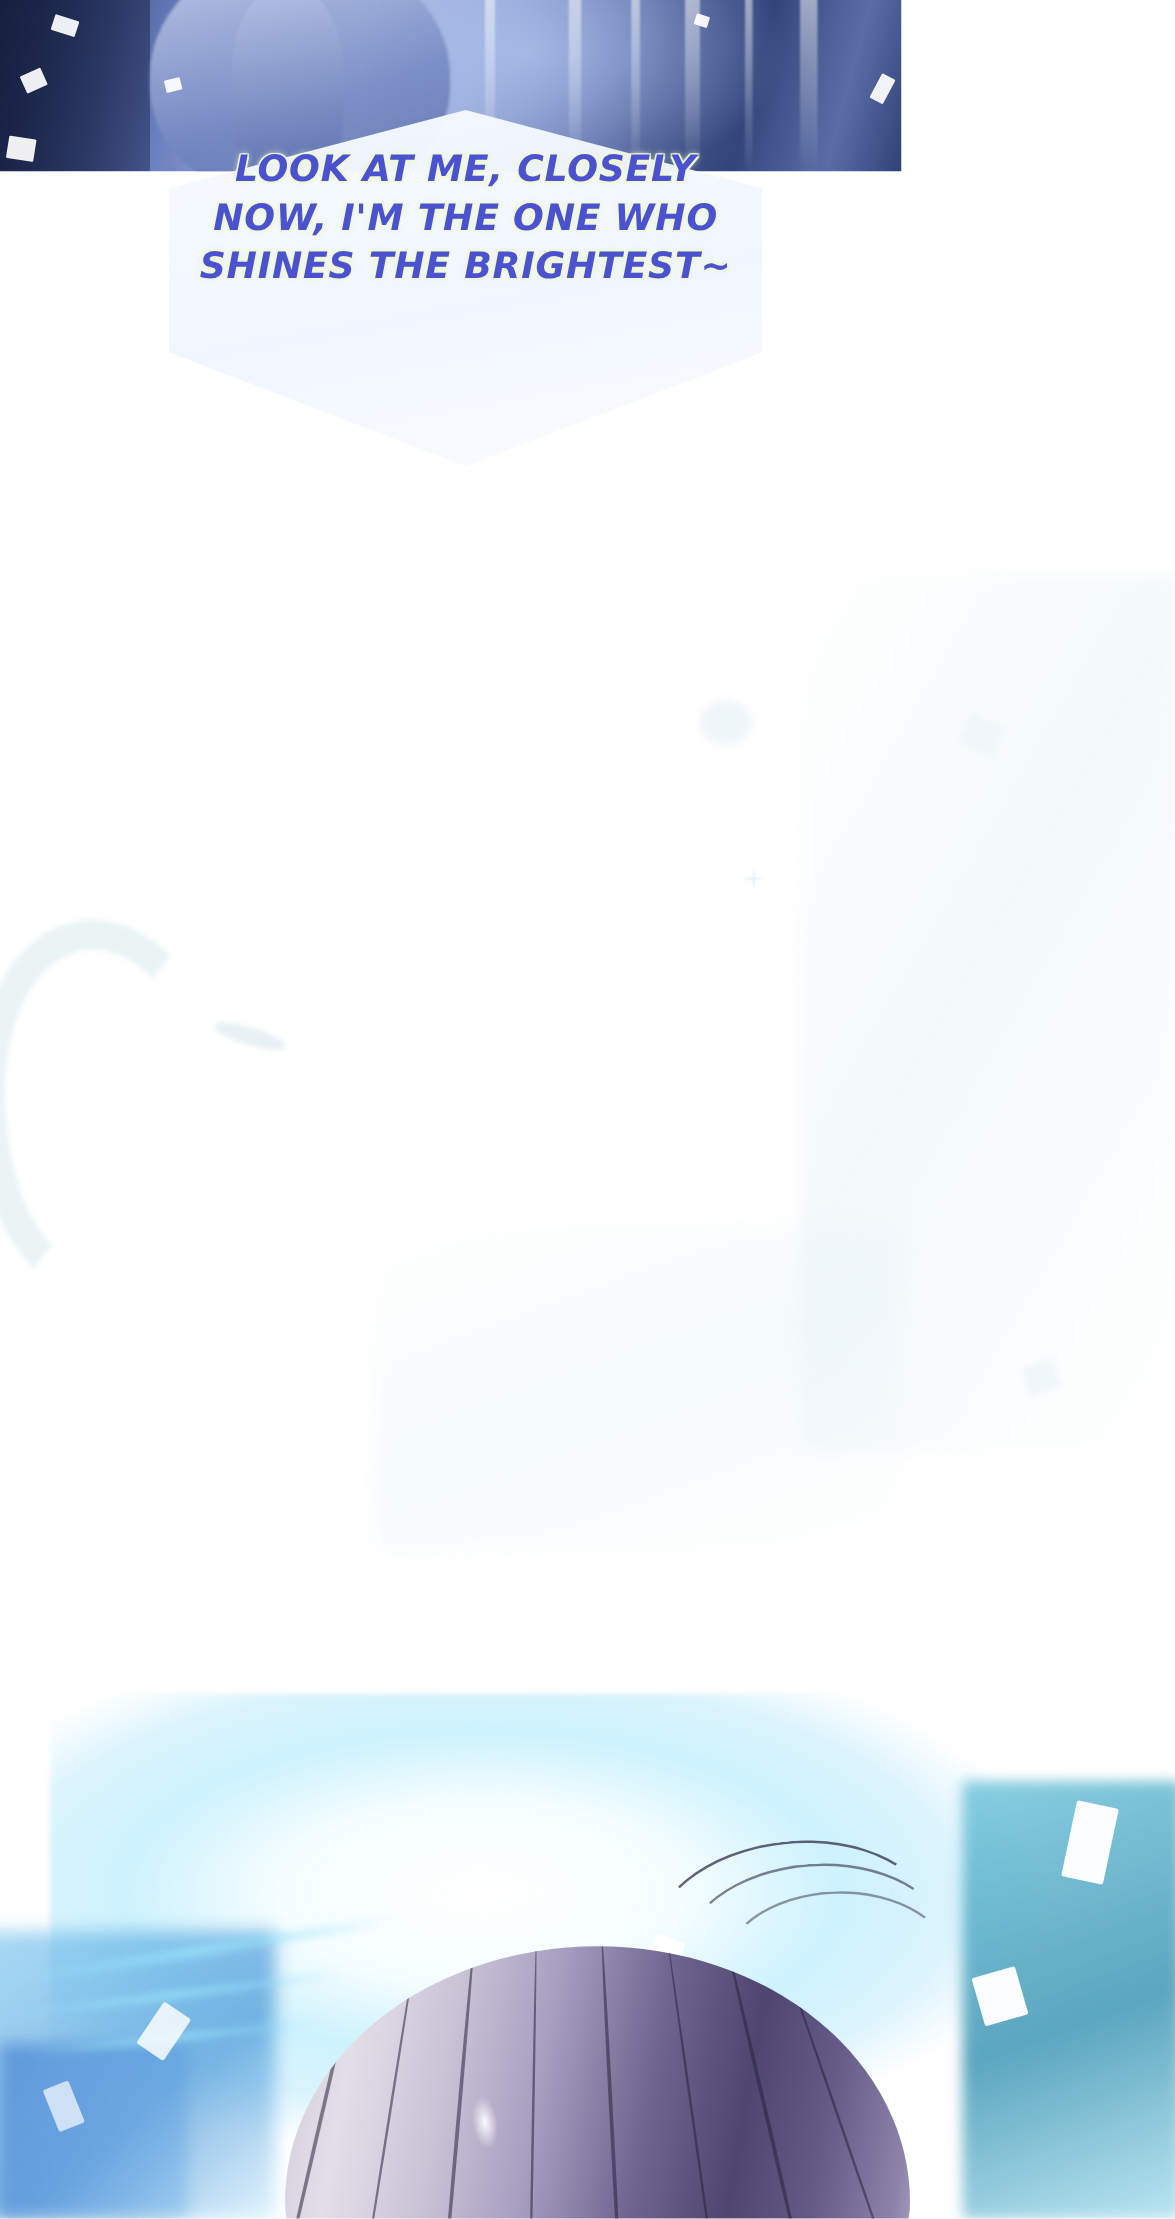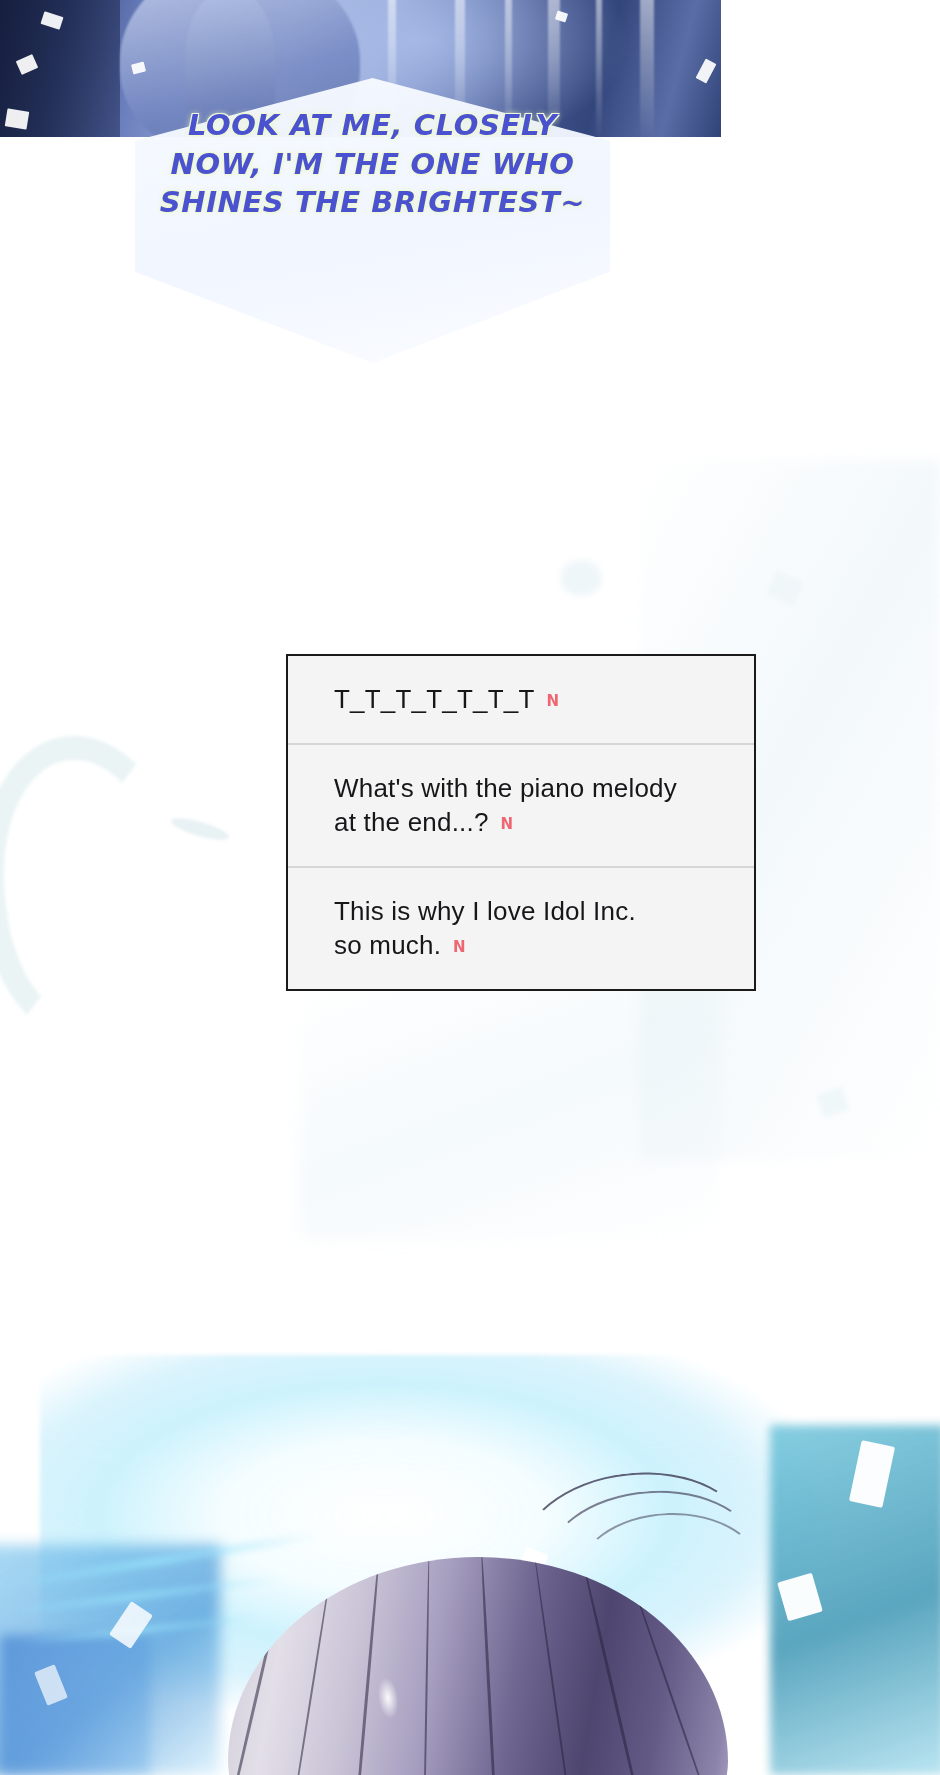--- a/index.html
+++ b/index.html
@@ -65,21 +65,21 @@
   .confetti {
     position:absolute;
     background:rgba(255,255,255,.93);
     transform:rotate(18deg);
     border-radius:1px;
   }
 
   
   .hex-bubble {
     position:absolute;
-    left:135px; top:78px;
+    left:135px; top:88px;
     width:475px; height:285px;
     pointer-events:none;
   }
   .hex-shape {
     position:absolute; inset:0;
     background:linear-gradient(170deg, rgba(247,250,255,.97) 0%, rgba(240,245,255,.95) 55%, rgba(250,252,255,.9) 100%);
     clip-path:polygon(50% 0%, 100% 22%, 100% 68%, 50% 100%, 0% 68%, 0% 22%);
     box-shadow:0 0 22px 10px rgba(255,255,255,.95);
     border:0;
   }
@@ -336,37 +336,20 @@
 
   <div class="hex-bubble">
     <div class="hex-outline"></div>
     <div class="hex-shape"></div>
     <div class="hex-text">LOOK AT ME,
 CLOSELY NOW, I'M THE
 ONE WHO SHINES THE
 BRIGHTEST~</div>
   </div>
 
-  <div class="comment-box">
-
-    <div class="comment-row">
-      <span class="comment-text">T_T_T_T_T_T_T</span><span class="n-badge">N</span>
-    </div>
-
-    <div class="comment-row">
-      <span class="comment-text">What's with the piano melody
-at the end...?</span><span class="n-badge">N</span>
-    </div>
-
-    <div class="comment-row">
-      <span class="comment-text">This is why I love Idol Inc.
-so much.</span><span class="n-badge">N</span>
-    </div>
-
-  </div>
 
   <div class="bottom-art">
     <div class="glow-core"></div>
     <div class="teal-right"></div>
     <div class="blue-left"></div>
     <div class="blue-left2"></div>
 
     <div class="beam" style="left:-10px;top:242px;width:330px;height:9px;transform:rotate(-9deg);"></div>
     <div class="beam" style="left:-10px;top:278px;width:290px;height:7px;transform:rotate(-7deg);"></div>
     <div class="beam" style="left:20px;top:312px;width:240px;height:6px;transform:rotate(-6deg);"></div>

